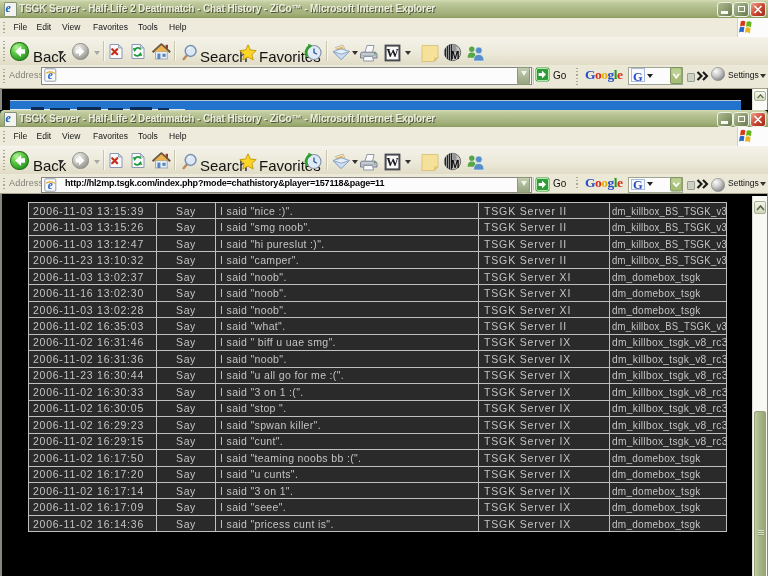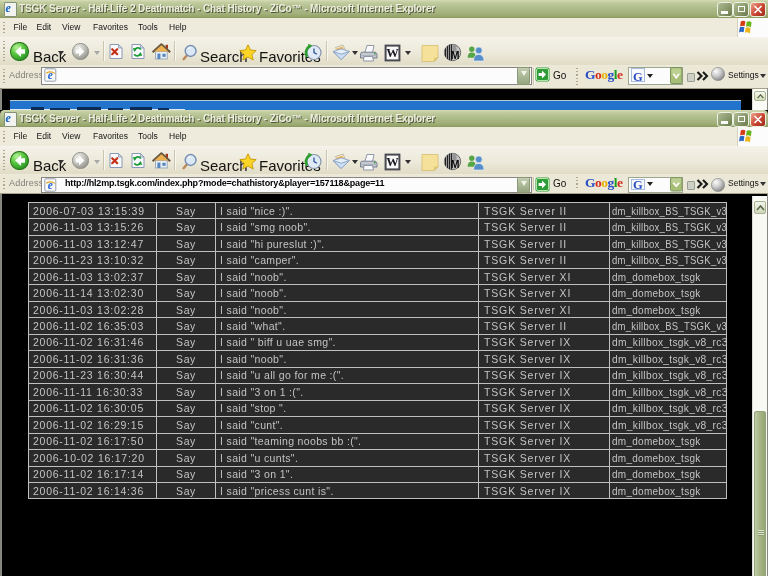--- a/index.html
+++ b/index.html
@@ -469,21 +469,21 @@
   <table class="chat" style="left:28px;top:8px;width:698px;">
   <colgroup>
         <col style="width:128px">
         <col style="width:59px">
         <col style="width:263px">
         <col style="width:130.5px">
         <col style="width:117.5px">
       </colgroup>
 <tbody>
         <tr>
-          <td class="c1">2006-07-03 13:15:39</td>
+          <td class="c1">2006-11-03 13:15:39</td>
           <td class="say">Say</td>
           <td class="c3">I said "nice :)".</td>
           <td class="c4">TSGK Server II</td>
           <td class="c5"><span style="display:inline-block;transform:scaleX(0.905);transform-origin:0 50%;">dm_killbox_BS_TSGK_v3</span></td>
         </tr>
 <tr>
           <td class="c1">2006-11-03 13:15:26</td>
           <td class="say">Say</td>
           <td class="c3">I said "smg noob".</td>
           <td class="c4">TSGK Server II</td>
@@ -504,21 +504,21 @@
           <td class="c5"><span style="display:inline-block;transform:scaleX(0.905);transform-origin:0 50%;">dm_killbox_BS_TSGK_v3</span></td>
         </tr>
 <tr>
           <td class="c1">2006-11-03 13:02:37</td>
           <td class="say">Say</td>
           <td class="c3">I said "noob".</td>
           <td class="c4">TSGK Server XI</td>
           <td class="c5"><span style="display:inline-block;transform:scaleX(0.95);transform-origin:0 50%;">dm_domebox_tsgk</span></td>
         </tr>
 <tr>
-          <td class="c1">2006-11-14 13:02:30</td>
+          <td class="c1">2006-11-16 13:02:30</td>
           <td class="say">Say</td>
           <td class="c3">I said "noob".</td>
           <td class="c4">TSGK Server XI</td>
           <td class="c5"><span style="display:inline-block;transform:scaleX(0.95);transform-origin:0 50%;">dm_domebox_tsgk</span></td>
         </tr>
 <tr>
           <td class="c1">2006-11-03 13:02:28</td>
           <td class="say">Say</td>
           <td class="c3">I said "noob".</td>
           <td class="c4">TSGK Server XI</td>
@@ -546,58 +546,72 @@
           <td class="c5"><span style="display:inline-block;transform:scaleX(0.975);transform-origin:0 50%;">dm_killbox_tsgk_v8_rc3</span></td>
         </tr>
 <tr>
           <td class="c1">2006-11-23 16:30:44</td>
           <td class="say">Say</td>
           <td class="c3">I said "u all go for me :(".</td>
           <td class="c4">TSGK Server IX</td>
           <td class="c5"><span style="display:inline-block;transform:scaleX(0.975);transform-origin:0 50%;">dm_killbox_tsgk_v8_rc3</span></td>
         </tr>
 <tr>
-          <td class="c1">2006-11-11 16:30:33</td>
+          <td class="c1">2006-11-02 16:30:33</td>
           <td class="say">Say</td>
           <td class="c3">I said "3 on 1 :(".</td>
           <td class="c4">TSGK Server IX</td>
           <td class="c5"><span style="display:inline-block;transform:scaleX(0.975);transform-origin:0 50%;">dm_killbox_tsgk_v8_rc3</span></td>
         </tr>
 <tr>
           <td class="c1">2006-11-02 16:30:05</td>
           <td class="say">Say</td>
           <td class="c3">I said "stop ".</td>
           <td class="c4">TSGK Server IX</td>
           <td class="c5"><span style="display:inline-block;transform:scaleX(0.975);transform-origin:0 50%;">dm_killbox_tsgk_v8_rc3</span></td>
         </tr>
 <tr>
+          <td class="c1">2006-11-02 16:29:23</td>
+          <td class="say">Say</td>
+          <td class="c3">I said "spwan killer".</td>
+          <td class="c4">TSGK Server IX</td>
+          <td class="c5"><span style="display:inline-block;transform:scaleX(0.975);transform-origin:0 50%;">dm_killbox_tsgk_v8_rc3</span></td>
+        </tr>
+<tr>
           <td class="c1">2006-11-02 16:29:15</td>
           <td class="say">Say</td>
           <td class="c3">I said "cunt".</td>
           <td class="c4">TSGK Server IX</td>
           <td class="c5"><span style="display:inline-block;transform:scaleX(0.975);transform-origin:0 50%;">dm_killbox_tsgk_v8_rc3</span></td>
         </tr>
 <tr>
           <td class="c1">2006-11-02 16:17:50</td>
           <td class="say">Say</td>
           <td class="c3">I said "teaming noobs bb :(".</td>
           <td class="c4">TSGK Server IX</td>
           <td class="c5"><span style="display:inline-block;transform:scaleX(0.95);transform-origin:0 50%;">dm_domebox_tsgk</span></td>
         </tr>
 <tr>
-          <td class="c1">2006-10-02 16:17:20</td>
+          <td class="c1">2006-11-02 16:17:20</td>
           <td class="say">Say</td>
           <td class="c3">I said "u cunts".</td>
           <td class="c4">TSGK Server IX</td>
           <td class="c5"><span style="display:inline-block;transform:scaleX(0.95);transform-origin:0 50%;">dm_domebox_tsgk</span></td>
         </tr>
 <tr>
           <td class="c1">2006-11-02 16:17:14</td>
           <td class="say">Say</td>
           <td class="c3">I said "3 on 1".</td>
+          <td class="c4">TSGK Server IX</td>
+          <td class="c5"><span style="display:inline-block;transform:scaleX(0.95);transform-origin:0 50%;">dm_domebox_tsgk</span></td>
+        </tr>
+<tr>
+          <td class="c1">2006-11-02 16:17:09</td>
+          <td class="say">Say</td>
+          <td class="c3">I said "seee".</td>
           <td class="c4">TSGK Server IX</td>
           <td class="c5"><span style="display:inline-block;transform:scaleX(0.95);transform-origin:0 50%;">dm_domebox_tsgk</span></td>
         </tr>
 <tr>
           <td class="c1">2006-11-02 16:14:36</td>
           <td class="say">Say</td>
           <td class="c3">I said "pricess cunt is".</td>
           <td class="c4">TSGK Server IX</td>
           <td class="c5"><span style="display:inline-block;transform:scaleX(0.95);transform-origin:0 50%;">dm_domebox_tsgk</span></td>
         </tr>

